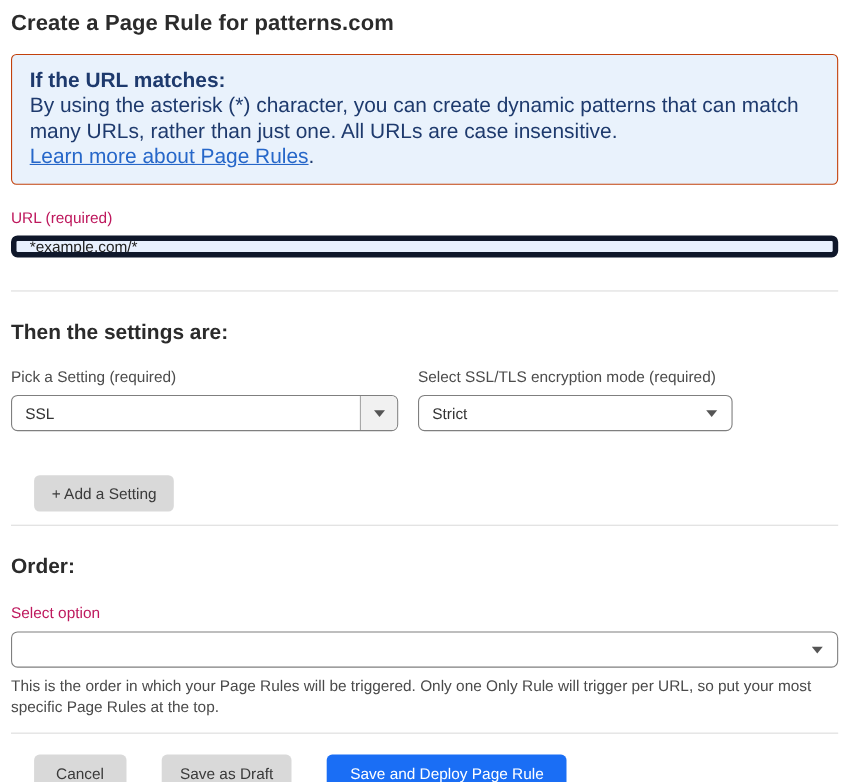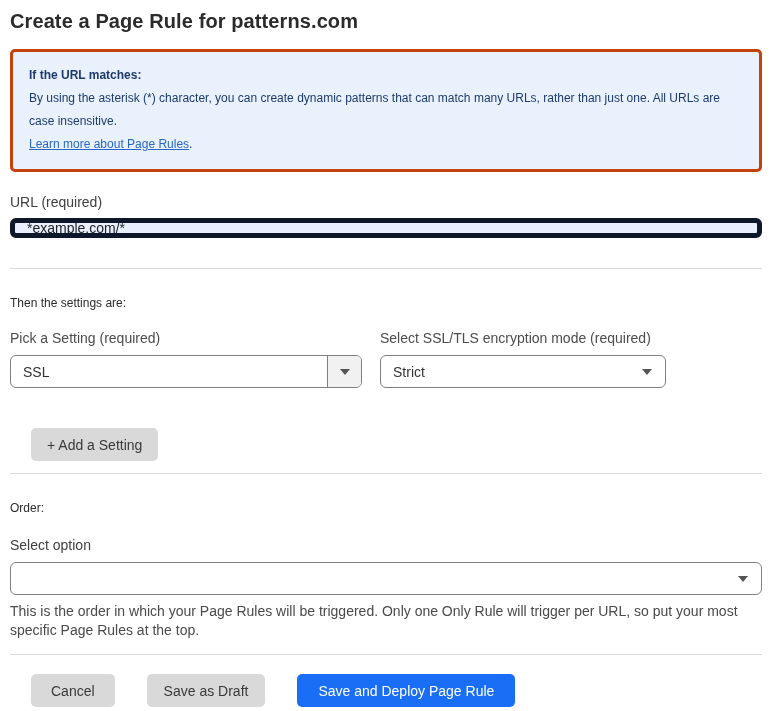--- a/index.html
+++ b/index.html
@@ -13,50 +13,50 @@
 
   .page-title {
     font-size: 20px; font-weight: 700; color: #2b2b2b;
     letter-spacing: 0.1px; margin-top: 2px;
   }
 
   
   .info-box {
     margin-top: 16px;
     background: #e9f2fc;
-    border: 3px solid #c2410c;
+    border: 1px solid #c2410c;
     border-radius: 5px;
     padding: 12px 16px 13px 16px;
-    font-size: 12px; line-height: 23px;
+    font-size: 19px; line-height: 23px;
     color: #1e3a6d;
   }
   .info-heading { font-weight: 700; }
   .info-link { color: #2667c9; text-decoration: underline; cursor: pointer; }
   .info-link-suffix { color: #1e3a6d; }
 
   .field-label {
-    font-size: 14px; color: #404040; margin-top: 22px; display: block;
+    font-size: 14px; color: #be185d; margin-top: 22px; display: block;
   }
 
   .url-input {
     margin-top: 8px; width: 100%; height: 20px;
     background: #e8f0fe;
     border: 5px solid #0f172a; border-radius: 6px;
     font-family: "Liberation Sans", sans-serif;
     font-size: 14px; color: #222; padding: 0 12px;
     outline: none; display: block;
   }
 
   .divider { border: none; border-top: 1px solid #dcdcdc; margin: 0; }
   .div-1 { margin-top: 30px; }
   .div-2 { margin-top: 12px; }
   .div-3 { margin-top: 14px; }
 
   .section-heading {
-    font-size: 12px; font-weight: 400; color: #2b2b2b; margin-top: 27px;
+    font-size: 19px; font-weight: 700; color: #2b2b2b; margin-top: 27px;
   }
 
   .settings-row { display: flex; gap: 18px; }
   .col-pick { width: 352px; }
   .col-mode { width: 286px; }
   .col-label { font-size: 14px; color: #4c4c4c; margin-top: 20px; display: block; }
 
   
   .select {
     margin-top: 9px; height: 33px;

